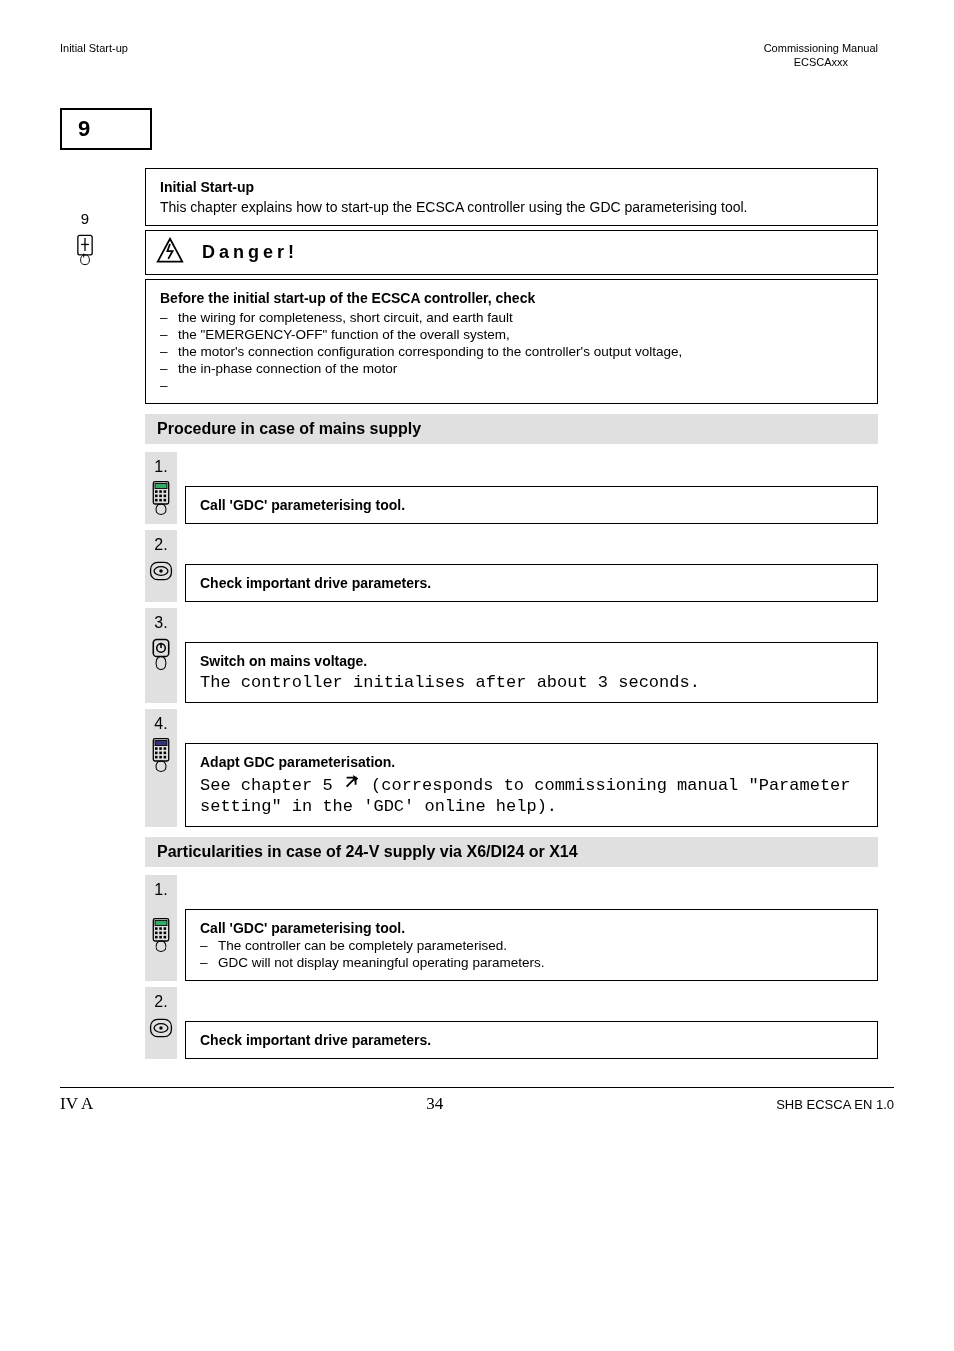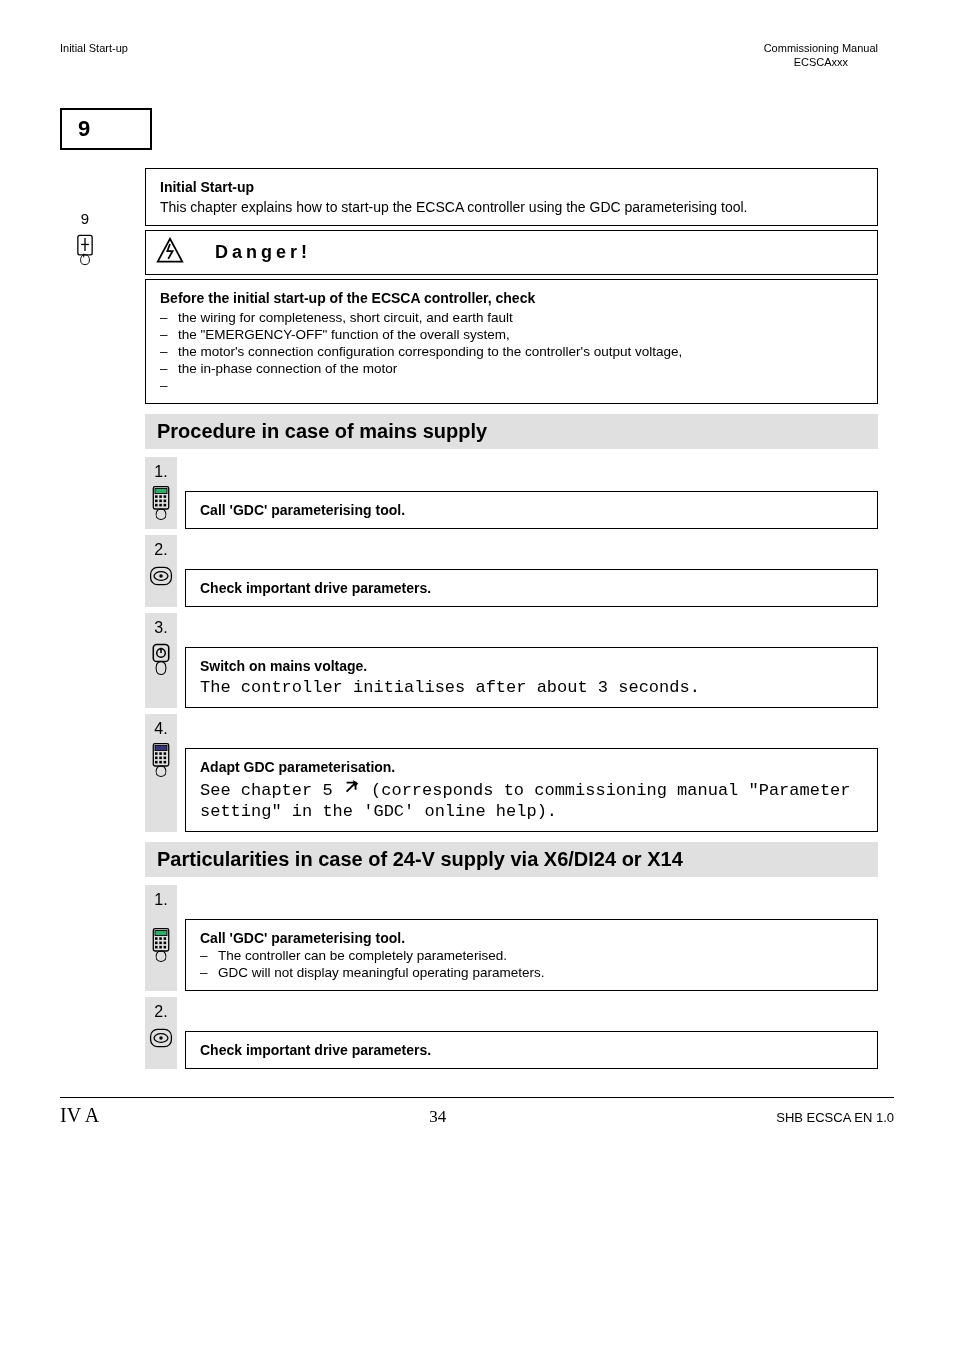--- a/index.html
+++ b/index.html
@@ -35,29 +35,29 @@
     display: flex;
     flex-direction: column;
     align-items: center;
     gap: 4px;
   }
   .stepnum { font-size: 15px; font-weight: normal; }
 
   .instr-box { border: 1px solid #000; padding: 10px 14px; margin-bottom: 4px; }
   .instr-header { font-weight: bold; margin-bottom: 4px; }
 
-  .danger-box { border: 1px solid #000; padding: 6px 10px; margin-bottom: 4px; display: flex; align-items: center; gap: 31px; }
+  .danger-box { border: 1px solid #000; padding: 6px 10px; margin-bottom: 4px; display: flex; align-items: center; gap: 18px; }
   .danger-label { font-weight: bold; font-size: 18px; letter-spacing: 4px; }
 
   .section-bar {
     background: #e0e0e0;
     font-weight: bold;
     padding: 6px 12px;
     margin: 10px 0 8px 0;
-    font-size: 20px;
+    font-size: 16px;
   }
 
   .step-row { display: flex; align-items: stretch; margin-bottom: 6px; }
   .step-gutter {
     width: 32px;
     background: #e0e0e0;
     display: flex;
     flex-direction: column;
     align-items: center;
     padding-top: 6px;
@@ -87,21 +87,21 @@
   .bullet-row .dash { width: 10px; }
 
   .footer-line { border-top: 1px solid #000; margin: 28px 60px 0 60px; }
   .pagefoot {
     display: flex;
     justify-content: space-between;
     padding: 6px 60px 0 60px;
     font-size: 14px;
     align-items: baseline;
   }
-  .pagefoot .left { font-size: 20px; font-family: "Times New Roman", serif; }
+  .pagefoot .left { font-size: 17px; font-family: "Times New Roman", serif; }
   .pagefoot .mid { font-family: Liberation Serif, serif; font-size: 17px; }
   .pagefoot .right { font-size: 13px; }
 </style>
 </head>
 <body>
 
 <div class="page">
 
   <div class="header-row">
     <div class="chapter">Initial Start-up</div>

